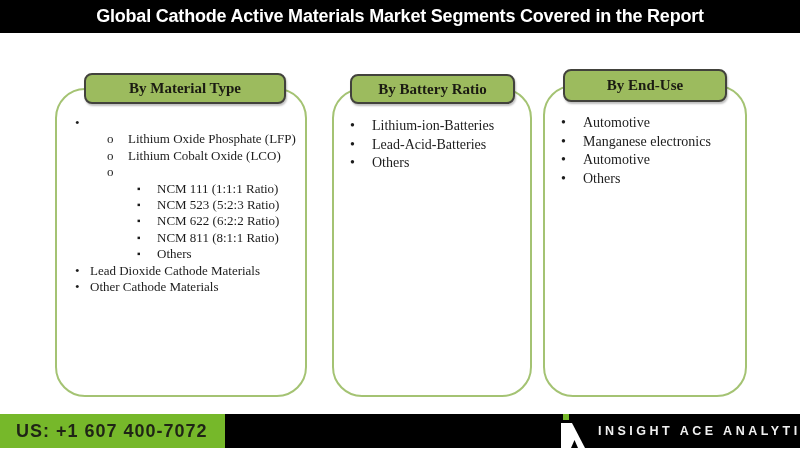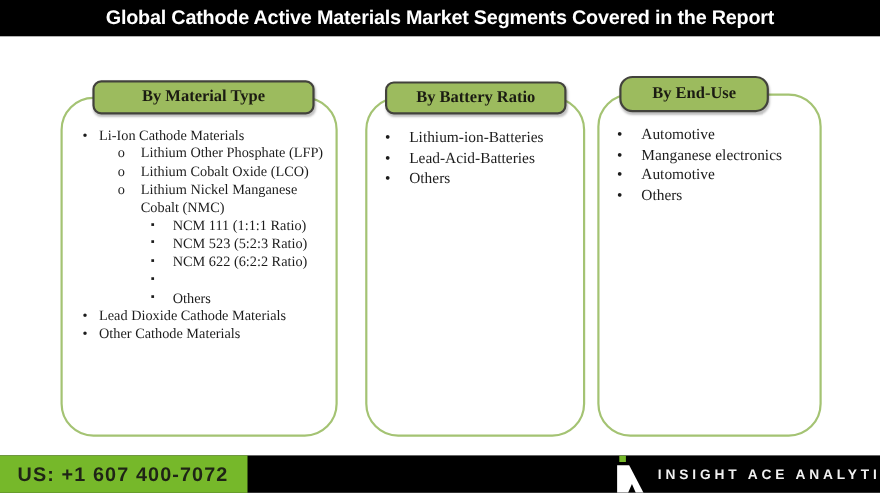--- a/index.html
+++ b/index.html
@@ -28,21 +28,21 @@
     position:absolute;background:#9cbb5e;border:2px solid #42423c;border-radius:8px;
     box-sizing:border-box;display:flex;align-items:center;justify-content:center;
     box-shadow:1px 2px 2px rgba(0,0,0,0.25);
   }
   .badge span{
     font-family:"Liberation Serif","DejaVu Serif",serif;font-weight:bold;
     font-size:15px;color:#1b1b12;white-space:nowrap;
   }
   .badge-1{left:84px;top:73px;width:202px;height:31px;}
   .badge-2{left:350px;top:74px;width:165px;height:30px;}
-  .badge-3{left:563px;top:69px;width:136px;height:33px;border-radius:12px;}
+  .badge-3{left:563px;top:69px;width:164px;height:33px;}
   
   .panel-list{position:absolute;left:0;right:4px;top:0;}
   .panel-1 .panel-list{padding-top:25px;font-size:13px;line-height:16.4px;}
   .panel-2 .panel-list,.panel-3 .panel-list{padding-top:27px;font-size:14px;line-height:18.6px;}
   .li{display:flex;color:#1c1c1c;}
   .li .marker{flex:0 0 auto;}
   .li .txt{flex:1 1 auto;}
   .panel-1 .lvl1{padding-left:18px;}
   .panel-1 .lvl1 .marker{width:15px;}
   .panel-1 .lvl2{padding-left:50px;}
@@ -76,48 +76,47 @@
 <div class="stage">
 
   <div class="top-bar">
     <span class="title">Global Cathode Active Materials Market Segments Covered in the Report</span>
   </div>
 
   <div class="panel panel-1">
     <div class="panel-list">
         <div class="li lvl1">
           <span class="marker">•</span>
-          <span class="txt">Li-Ion Cathode Materials</span>
         </div>
         <div class="li lvl2">
           <span class="marker">o</span>
-          <span class="txt">Lithium Other Phosphate (LFP)</span>
+          <span class="txt">Lithium Oxide Phosphate (LFP)</span>
         </div>
         <div class="li lvl2">
           <span class="marker">o</span>
           <span class="txt">Lithium Cobalt Oxide (LCO)</span>
         </div>
         <div class="li lvl2">
           <span class="marker">o</span>
-          <span class="txt">Lithium Nickel Manganese Cobalt (NMC)</span>
         </div>
         <div class="li lvl3">
           <span class="marker">▪</span>
           <span class="txt">NCM 111 (1:1:1 Ratio)</span>
         </div>
         <div class="li lvl3">
           <span class="marker">▪</span>
           <span class="txt">NCM 523 (5:2:3 Ratio)</span>
         </div>
         <div class="li lvl3">
           <span class="marker">▪</span>
           <span class="txt">NCM 622 (6:2:2 Ratio)</span>
         </div>
         <div class="li lvl3">
           <span class="marker">▪</span>
+          <span class="txt">NCM 811 (8:1:1 Ratio)</span>
         </div>
         <div class="li lvl3">
           <span class="marker">▪</span>
           <span class="txt">Others</span>
         </div>
         <div class="li lvl1">
           <span class="marker">•</span>
           <span class="txt">Lead Dioxide Cathode Materials</span>
         </div>
         <div class="li lvl1">

